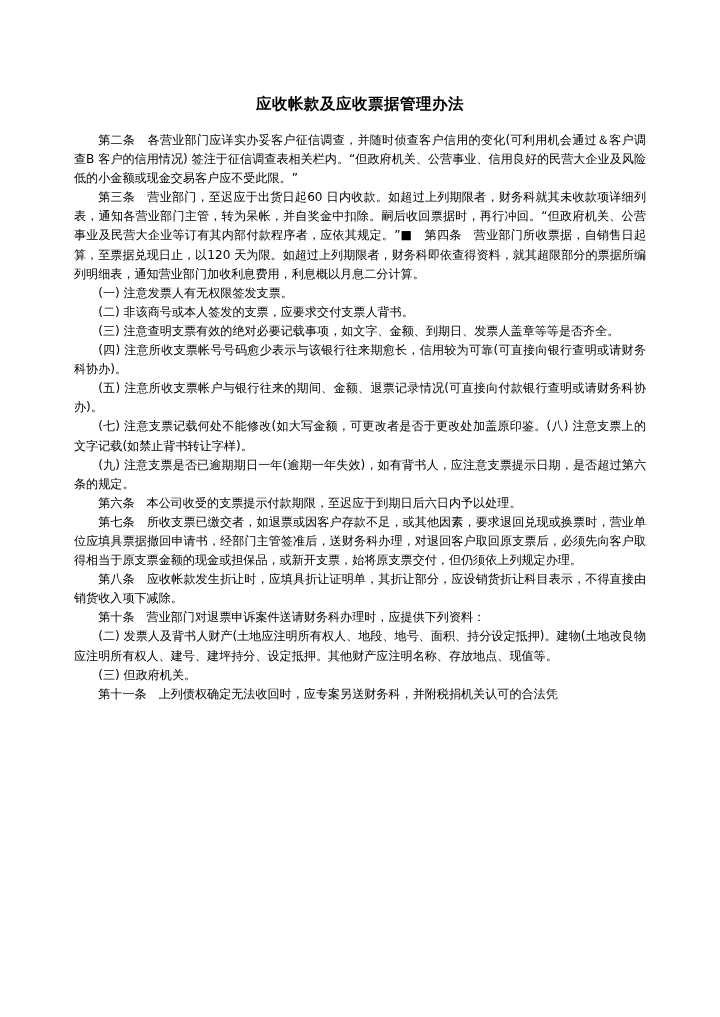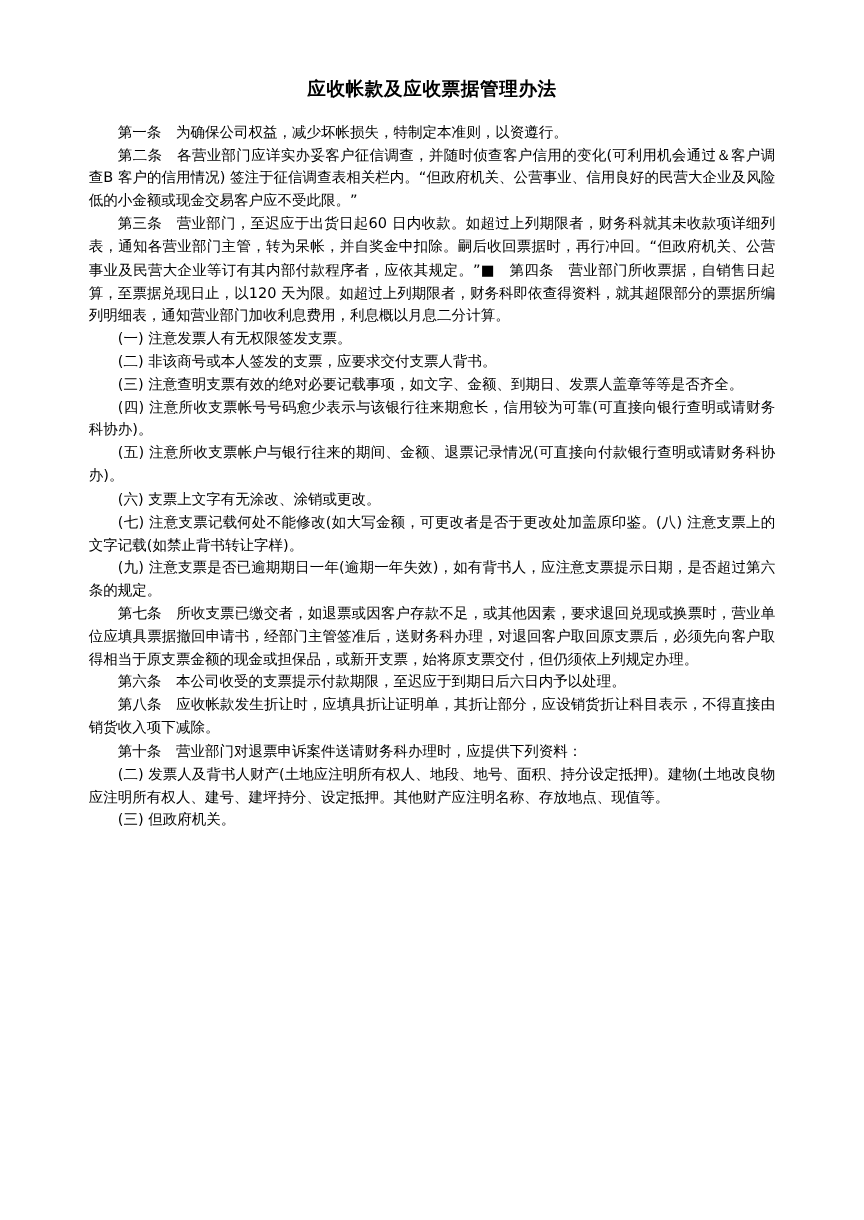--- a/index.html
+++ b/index.html
@@ -10,21 +10,21 @@
   body {
     width: 720px;
     height: 1017px;
     font-family: "DejaVu Sans", "Liberation Sans", sans-serif;
     color: #000000;
   }
   .page {
     width: 720px;
     height: 1017px;
     box-sizing: border-box;
-    padding: 46px 74px 40px 74px;
+    padding: 76px 74px 40px 74px;
     background: #ffffff;
     position: relative;
   }
   .doc-title {
     text-align: center;
     font-size: 15.5px;
     font-weight: bold;
     letter-spacing: 0.5px;
     margin: 18px 0 16px 0;
     font-family: "DejaVu Sans", "Liberation Sans", sans-serif;
@@ -40,31 +40,30 @@
     text-indent: 2em;
     word-break: break-all;
   }
 </style>
 </head>
 <body>
 
 <div class="page">
   <div class="doc-title">应收帐款及应收票据管理办法</div>
   <div class="body-text">
-    <p class="para">第一条　为确保公司权益，减少坏帐损失，特制定本准则，以资遵行。</p>
     <p class="para">第二条　各营业部门应详实办妥客户征信调查，并随时侦查客户信用的变化(可利用机会通过＆客户调查B 客户的信用情况) 签注于征信调查表相关栏内。“但政府机关、公营事业、信用良好的民营大企业及风险低的小金额或现金交易客户应不受此限。”</p>
     <p class="para">第三条　营业部门，至迟应于出货日起60 日内收款。如超过上列期限者，财务科就其未收款项详细列表，通知各营业部门主管，转为呆帐，并自奖金中扣除。嗣后收回票据时，再行冲回。“但政府机关、公营事业及民营大企业等订有其内部付款程序者，应依其规定。”■　第四条　营业部门所收票据，自销售日起算，至票据兑现日止，以120 天为限。如超过上列期限者，财务科即依查得资料，就其超限部分的票据所编列明细表，通知营业部门加收利息费用，利息概以月息二分计算。</p>
     <p class="para">(一) 注意发票人有无权限签发支票。</p>
     <p class="para">(二) 非该商号或本人签发的支票，应要求交付支票人背书。</p>
     <p class="para">(三) 注意查明支票有效的绝对必要记载事项，如文字、金额、到期日、发票人盖章等等是否齐全。</p>
     <p class="para">(四) 注意所收支票帐号号码愈少表示与该银行往来期愈长，信用较为可靠(可直接向银行查明或请财务科协办)。</p>
     <p class="para">(五) 注意所收支票帐户与银行往来的期间、金额、退票记录情况(可直接向付款银行查明或请财务科协办)。</p>
-    <p class="para">(六) 支票上文字有无涂改、涂销或更改。</p>
     <p class="para">(七) 注意支票记载何处不能修改(如大写金额，可更改者是否于更改处加盖原印鉴。(八) 注意支票上的文字记载(如禁止背书转让字样)。</p>
     <p class="para">(九) 注意支票是否已逾期期日一年(逾期一年失效)，如有背书人，应注意支票提示日期，是否超过第六条的规定。</p>
+    <p class="para">第六条　本公司收受的支票提示付款期限，至迟应于到期日后六日内予以处理。</p>
     <p class="para">第七条　所收支票已缴交者，如退票或因客户存款不足，或其他因素，要求退回兑现或换票时，营业单位应填具票据撤回申请书，经部门主管签准后，送财务科办理，对退回客户取回原支票后，必须先向客户取得相当于原支票金额的现金或担保品，或新开支票，始将原支票交付，但仍须依上列规定办理。</p>
-    <p class="para">第六条　本公司收受的支票提示付款期限，至迟应于到期日后六日内予以处理。</p>
     <p class="para">第八条　应收帐款发生折让时，应填具折让证明单，其折让部分，应设销货折让科目表示，不得直接由销货收入项下减除。</p>
     <p class="para">第十条　营业部门对退票申诉案件送请财务科办理时，应提供下列资料：</p>
     <p class="para">(二) 发票人及背书人财产(土地应注明所有权人、地段、地号、面积、持分设定抵押)。建物(土地改良物 应注明所有权人、建号、建坪持分、设定抵押。其他财产应注明名称、存放地点、现值等。</p>
     <p class="para">(三) 但政府机关。</p>
+    <p class="para">第十一条　上列债权确定无法收回时，应专案另送财务科，并附税捐机关认可的合法凭</p>
   </div>
 </div>
 
 </body></html>

